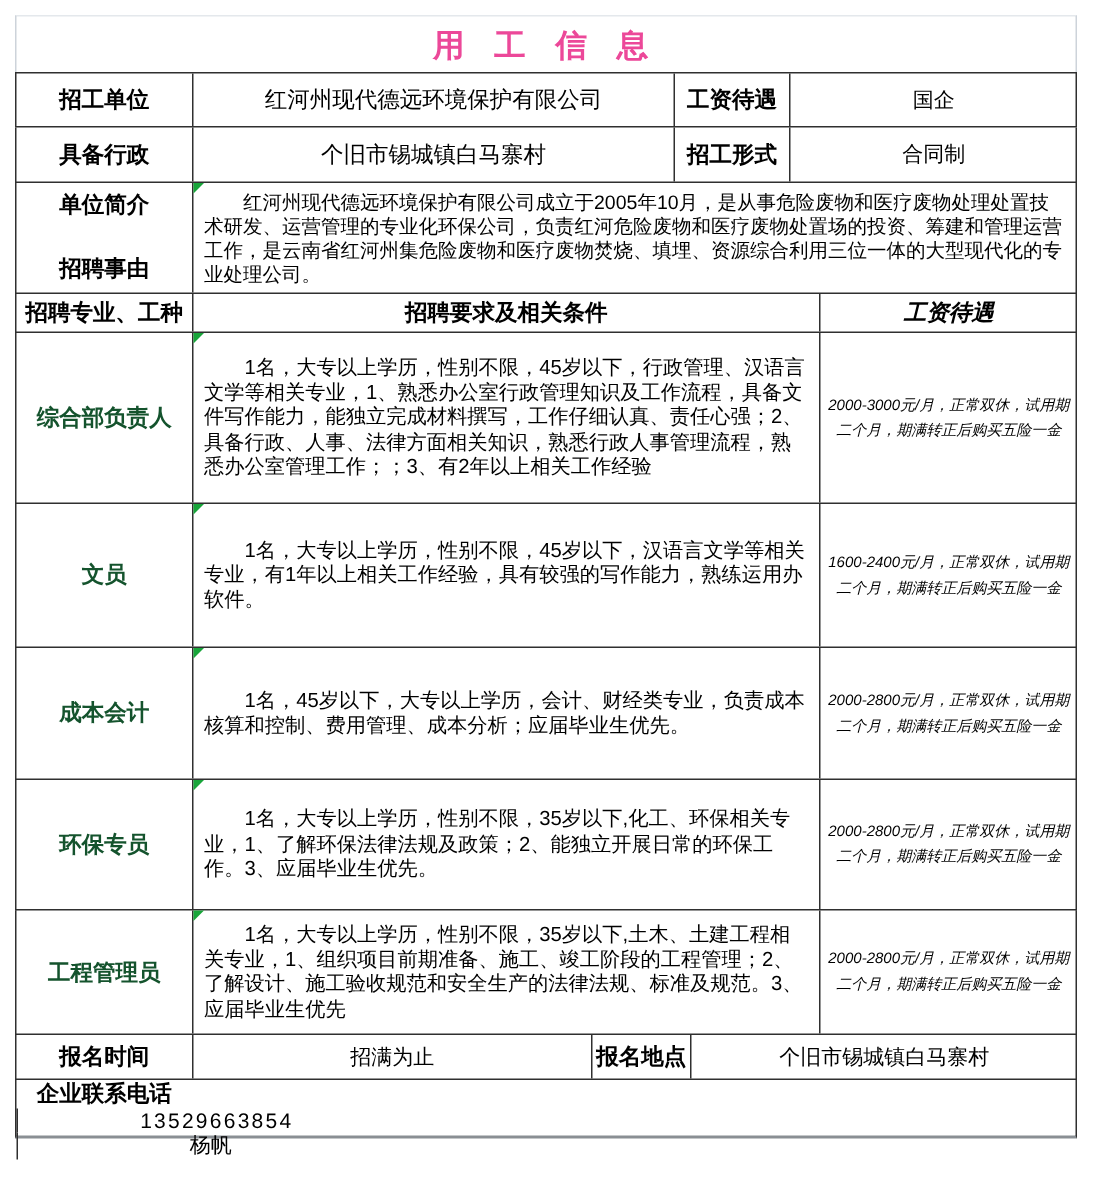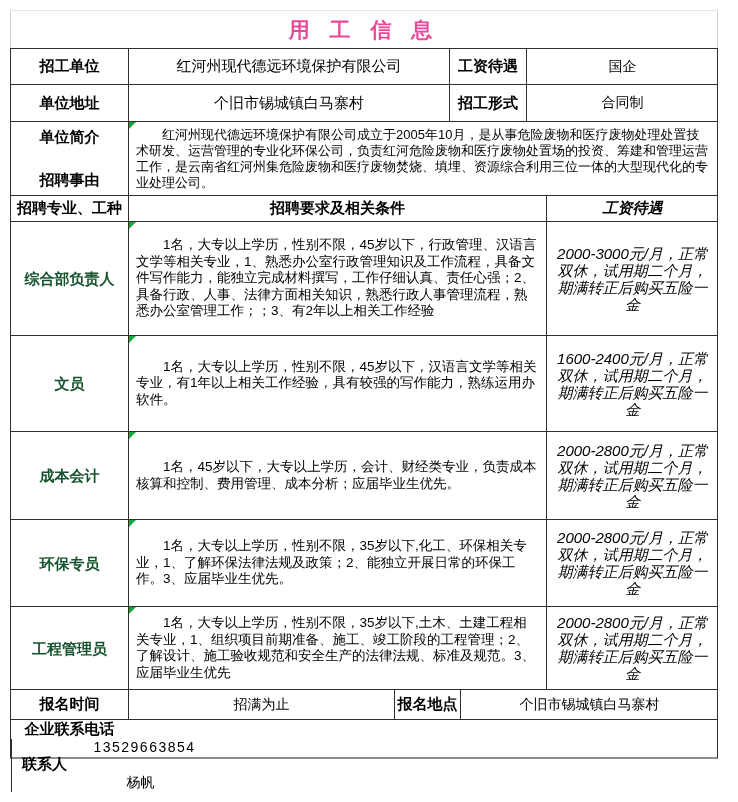--- a/index.html
+++ b/index.html
@@ -54,21 +54,21 @@
 
   .para {
     display:block; width:100%; padding:2px 7px; font-size:13px; line-height:16px;
     text-indent:2em; text-align:left; color:#000;
   }
   .req-text {
     display:block; width:100%; padding:2px 7px; font-size:13.5px; line-height:16.5px;
     text-indent:2em; text-align:left; color:#000;
   }
   .wage-text {
-    display:block; width:100%; padding:2px 4px; font-size:15px; line-height:17px;
+    display:block; width:100%; padding:2px 4px; font-size:10px; line-height:17px;
     text-align:center; color:#000;
   }
   .job-title { font-size:15px; font-weight:bold; color:#14532d; text-align:center; line-height:19px; }
 
   .phone { font-size:14px; letter-spacing:1.5px; }
 
   .green-tri {
     position:absolute; top:0; left:0; width:0; height:0;
     border-top:7px solid #18a53a; border-right:7px solid transparent;
   }
@@ -83,21 +83,21 @@
   </div>
 
   <div class="row dark first r-info">
     <div class="cell c-label lbl">招工单位</div>
     <div class="cell c-wide valb">红河州现代德远环境保护有限公司</div>
     <div class="cell c-lbl2 lbl">工资待遇</div>
     <div class="cell c-val2 val">国企</div>
   </div>
 
   <div class="row dark r-info">
-    <div class="cell c-label lbl">单位地址</div>
+    <div class="cell c-label lbl">具备行政</div>
     <div class="cell c-wide valb">个旧市锡城镇白马寨村</div>
     <div class="cell c-lbl2 lbl">招工形式</div>
     <div class="cell c-val2 val">合同制</div>
   </div>
 
   <div class="row dark r-intro">
     <div class="cell c-label lbl intro-label">
       <div>单位简介</div>
       <div>招聘事由</div>
     </div>
@@ -171,17 +171,16 @@
   <div class="row dark r-foot1">
     <div class="cell c-label lbl">报名时间</div>
     <div class="cell c-fval1 val">招满为止</div>
     <div class="cell c-flbl2 lbl">报名地点</div>
     <div class="cell c-fval2 val">个旧市锡城镇白马寨村</div>
   </div>
 
   <div class="row dark last r-foot2">
     <div class="cell c-label lbl">企业联系电话</div>
     <div class="cell c-fval1 val phone">13529663854</div>
-    <div class="cell c-flbl2 lbl">联系人</div>
     <div class="cell c-fval2 val">杨帆</div>
   </div>
 
 </div>
 
 </body></html>

